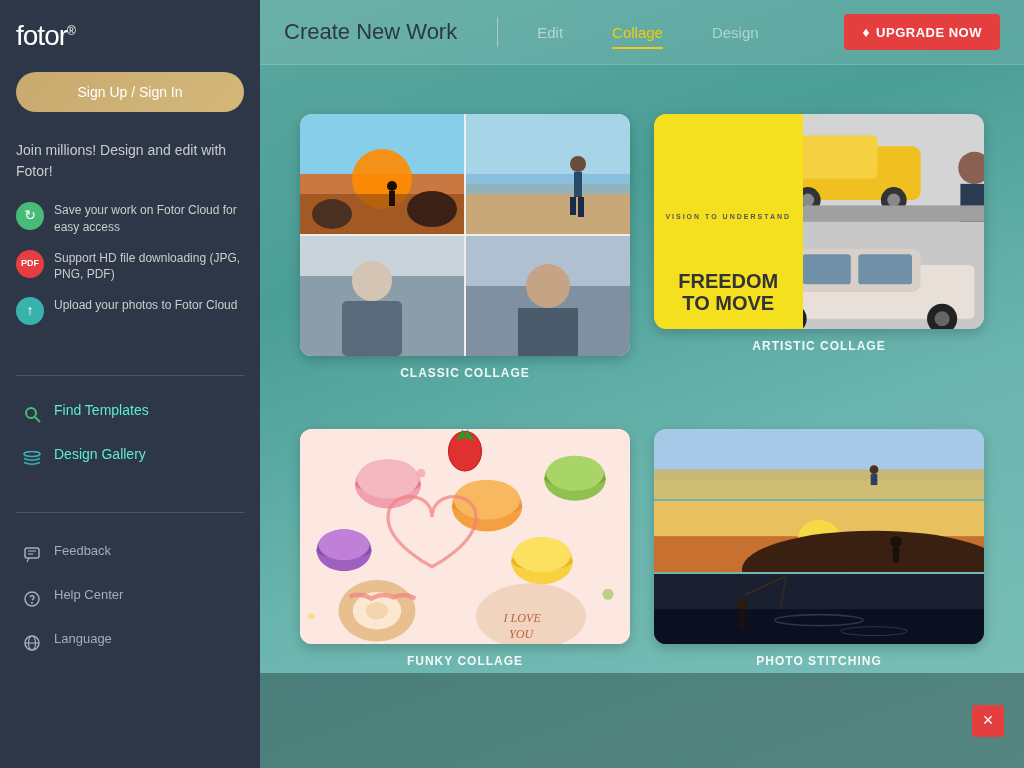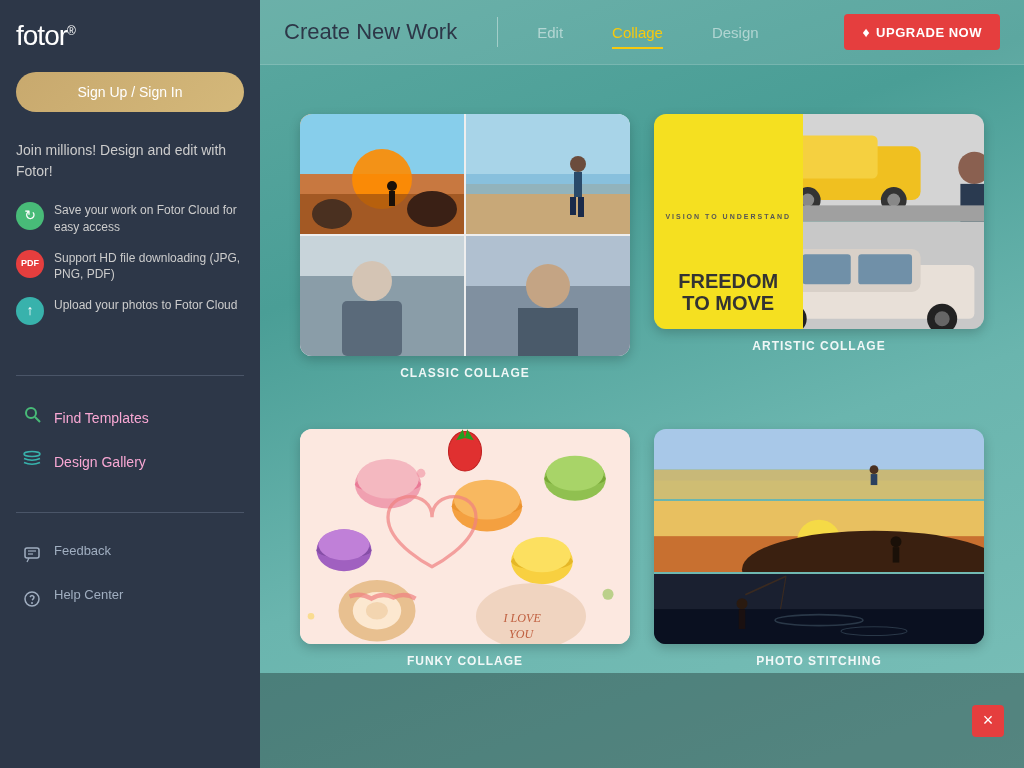--- a/index.html
+++ b/index.html
@@ -65,24 +65,24 @@
       flex-shrink: 0;
       font-size: 14px;
     }
     .icon-green { background: #48bb78; color: #fff; }
     .icon-red { background: #e53e3e; color: #fff; text-align: right; }
     .icon-teal { background: #38b2ac; color: #fff; }
     .divider { border: none; border-top: 1px solid #4a5568; margin: 16px 0; }
     .nav-list { list-style: none; margin-bottom: 16px; }
     .nav-item {
       display: flex;
-      align-items: flex-end;
+      align-items: flex-start;
       padding: 10px 4px;
       font-size: 14px;
-      color: #f9a8d4;
+      color: #5eead4;
       cursor: pointer;
     }
     .nav-icon {
       width: 24px;
       height: 24px;
       margin-right: 10px;
       display: flex;
       align-items: center;
       justify-content: center;
       font-size: 16px;
@@ -304,20 +304,30 @@
     </li>
     <li class="bottom-nav-item">
       <span class="bottom-icon">
         <svg width="18" height="18" viewBox="0 0 18 18" fill="none">
           <circle cx="9" cy="9" r="7" stroke="#a0aec0" stroke-width="1.5"></circle>
           <path d="M7 7 Q9 4 11 7 Q11 9 9 10" stroke="#a0aec0" stroke-width="1.5" fill="none"></path>
           <circle cx="9" cy="13" r="1" fill="#a0aec0"></circle>
         </svg>
       </span>
       <span>Help Center</span>
+    </li>
+    <li class="bottom-nav-item">
+      <span class="bottom-icon">
+        <svg width="18" height="18" viewBox="0 0 18 18" fill="none">
+          <circle cx="9" cy="9" r="7" stroke="#a0aec0" stroke-width="1.5"></circle>
+          <ellipse cx="9" cy="9" rx="3.5" ry="7" stroke="#a0aec0" stroke-width="1.2"></ellipse>
+          <line x1="2" y1="9" x2="16" y2="9" stroke="#a0aec0" stroke-width="1.2"></line>
+        </svg>
+      </span>
+      <span>Language</span>
     </li>
   </ul>
 </div>
 
 <div class="main">
 
   <div class="top-bar">
     <span class="page-title">Create New Work</span>
     <div class="divider-v"></div>
     <nav class="nav-tabs">

